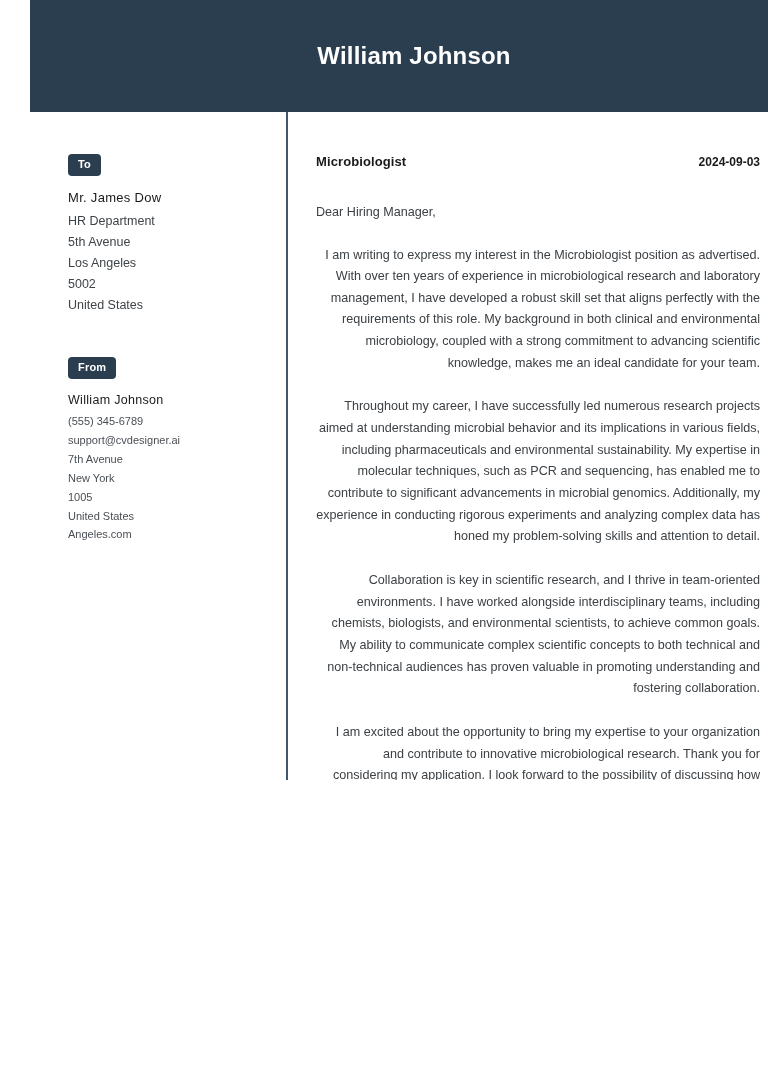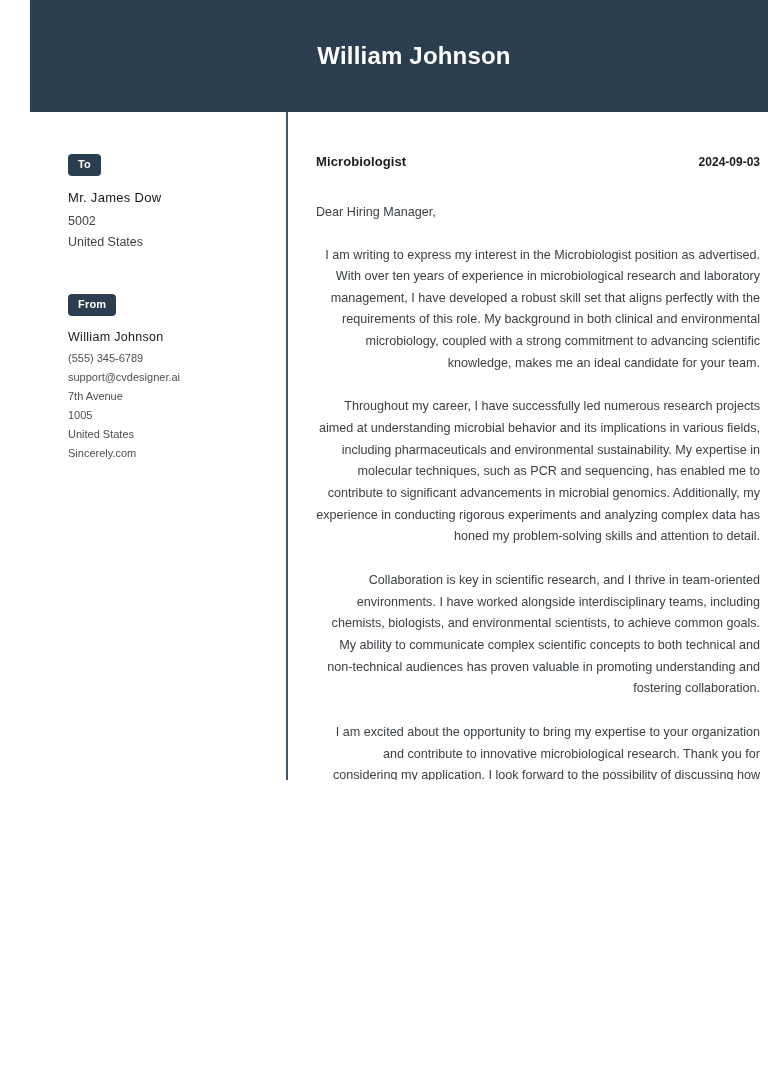--- a/index.html
+++ b/index.html
@@ -161,35 +161,39 @@
   <div class="body-area">
 
     <div class="divider"></div>
 
     <aside class="sidebar">
 
       <section>
         <span class="badge">To</span>
         <div class="addr-block">
           <div class="addr-name">Mr. James Dow</div>
+          <div class="addr-line">HR Department</div>
+          <div class="addr-line">5th Avenue</div>
+          <div class="addr-line">Los Angeles</div>
           <div class="addr-line">5002</div>
           <div class="addr-line">United States</div>
         </div>
       </section>
 
       <section class="from-section">
         <span class="badge">From</span>
         <div class="addr-block">
           <div class="addr-name">William Johnson</div>
           <div class="addr-line">(555) 345-6789</div>
           <div class="addr-line">support@cvdesigner.ai</div>
           <div class="addr-line">7th Avenue</div>
+          <div class="addr-line">New York</div>
           <div class="addr-line">1005</div>
           <div class="addr-line">United States</div>
-          <div class="addr-line">Sincerely.com</div>
+          <div class="addr-line">Angeles.com</div>
         </div>
       </section>
 
     </aside>
 
     <main class="letter">
 
       <div class="letter-top">
         <div class="job-title">Microbiologist</div>
         <div class="letter-date">2024-09-03</div>

